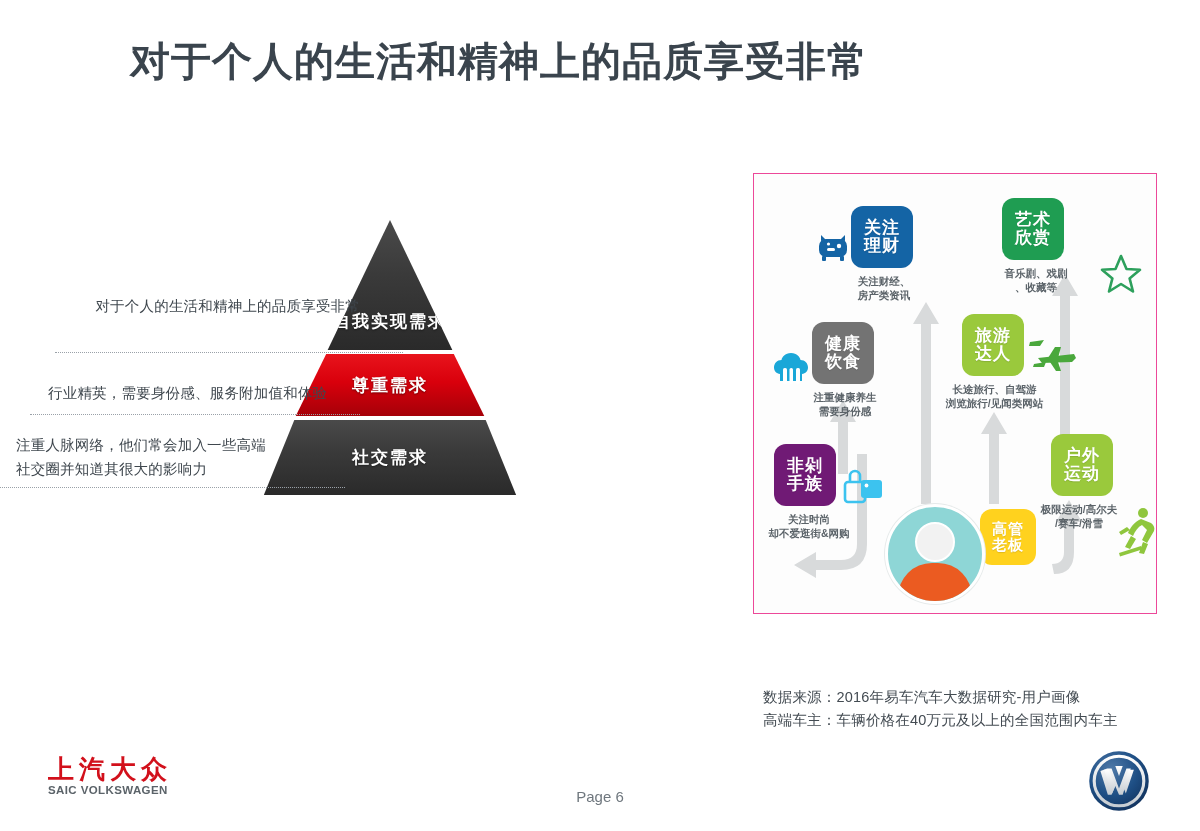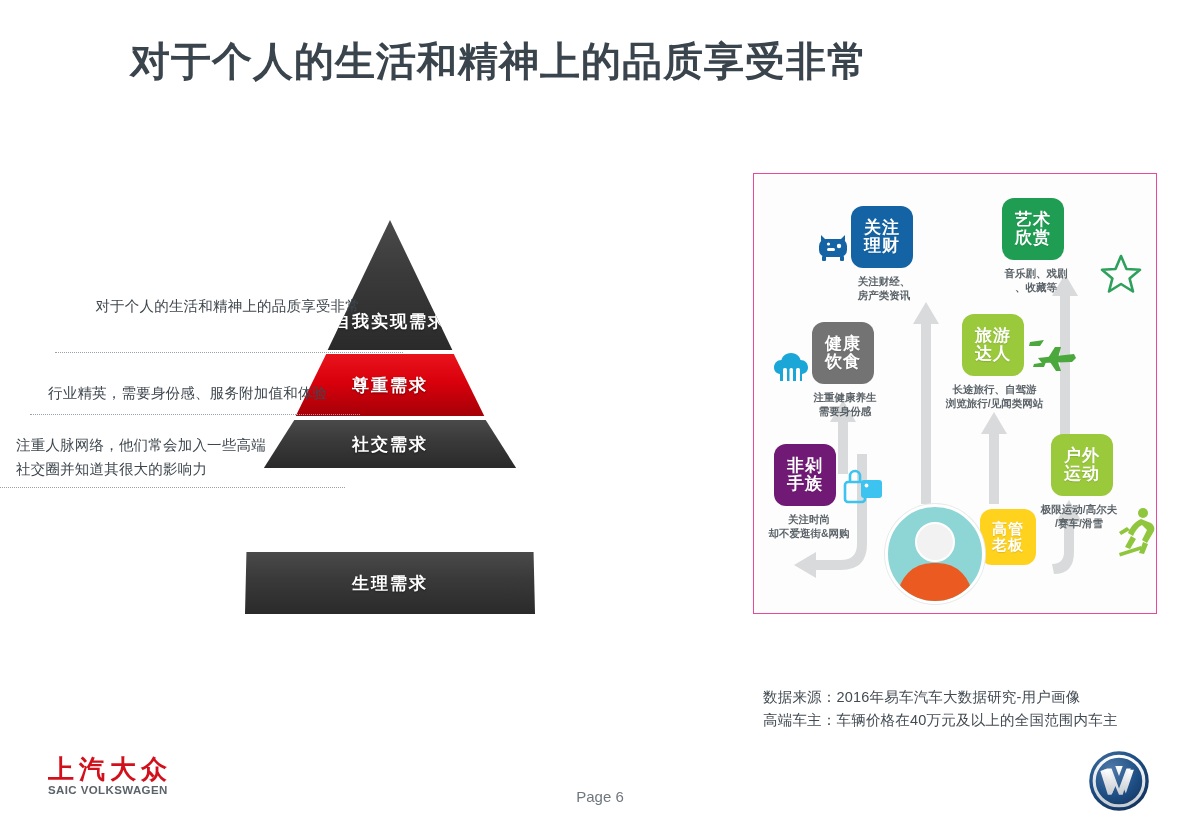--- a/index.html
+++ b/index.html
@@ -46,21 +46,21 @@
     text-shadow: 0 1px 2px rgba(0,0,0,.45);
   }
   .tier-dark  { background: linear-gradient(180deg,#4a4a4a 0%,#3a3a3a 42%,#2a2a2a 100%); }
   .tier-red   { background: linear-gradient(180deg,#e8141c 0%,#d9000c 45%,#a50008 100%); }
 
   
   .t1 { top: 0;   width: 290px; height: 130px;
         clip-path: polygon(50% 0%, 71.5% 100%, 28.5% 100%); }
   .t2 { top: 134px; width: 290px; height: 62px;
         clip-path: polygon(28.0% 0%, 72.0% 0%, 82.5% 100%, 17.5% 100%); }
-  .t3 { top: 200px; width: 290px; height: 48px;
+  .t3 { top: 200px; width: 290px; height: 75px;
         clip-path: polygon(17.0% 0%, 83.0% 0%, 93.5% 100%, 6.5% 100%); align-items: center; }
   .t4 { top: 266px; width: 290px; height: 62px;
         clip-path: polygon(6.0% 0%, 94.0% 0%, 99.0% 100%, 1.0% 100%); }
   .t5 { top: 332px; width: 290px; height: 62px;
         clip-path: polygon(0.5% 0%, 99.5% 0%, 100% 100%, 0% 100%); }
   .t1 .tier-label { margin-top: 72px; }
 
   
   .annot {
     position: absolute;
@@ -233,23 +233,20 @@
 
 <div id="pyramid-area">
   <div class="tier tier-dark t1">
     <span class="tier-label">自我实现需求</span>
   </div>
   <div class="tier tier-red t2">
     <span class="tier-label">尊重需求</span>
   </div>
   <div class="tier tier-dark t3">
     <span class="tier-label">社交需求</span>
-  </div>
-  <div class="tier tier-dark t5">
-    <span class="tier-label">生理需求</span>
   </div>
 </div>
 
 <div class="annot annot-1">
   <div>对于个人的生活和精神上的品质享受非常</div>
 </div>
 <div class="leader leader-1"></div>
 
 <div class="annot annot-2">
   <div>行业精英，需要身份感、服务附加值和体验</div>

